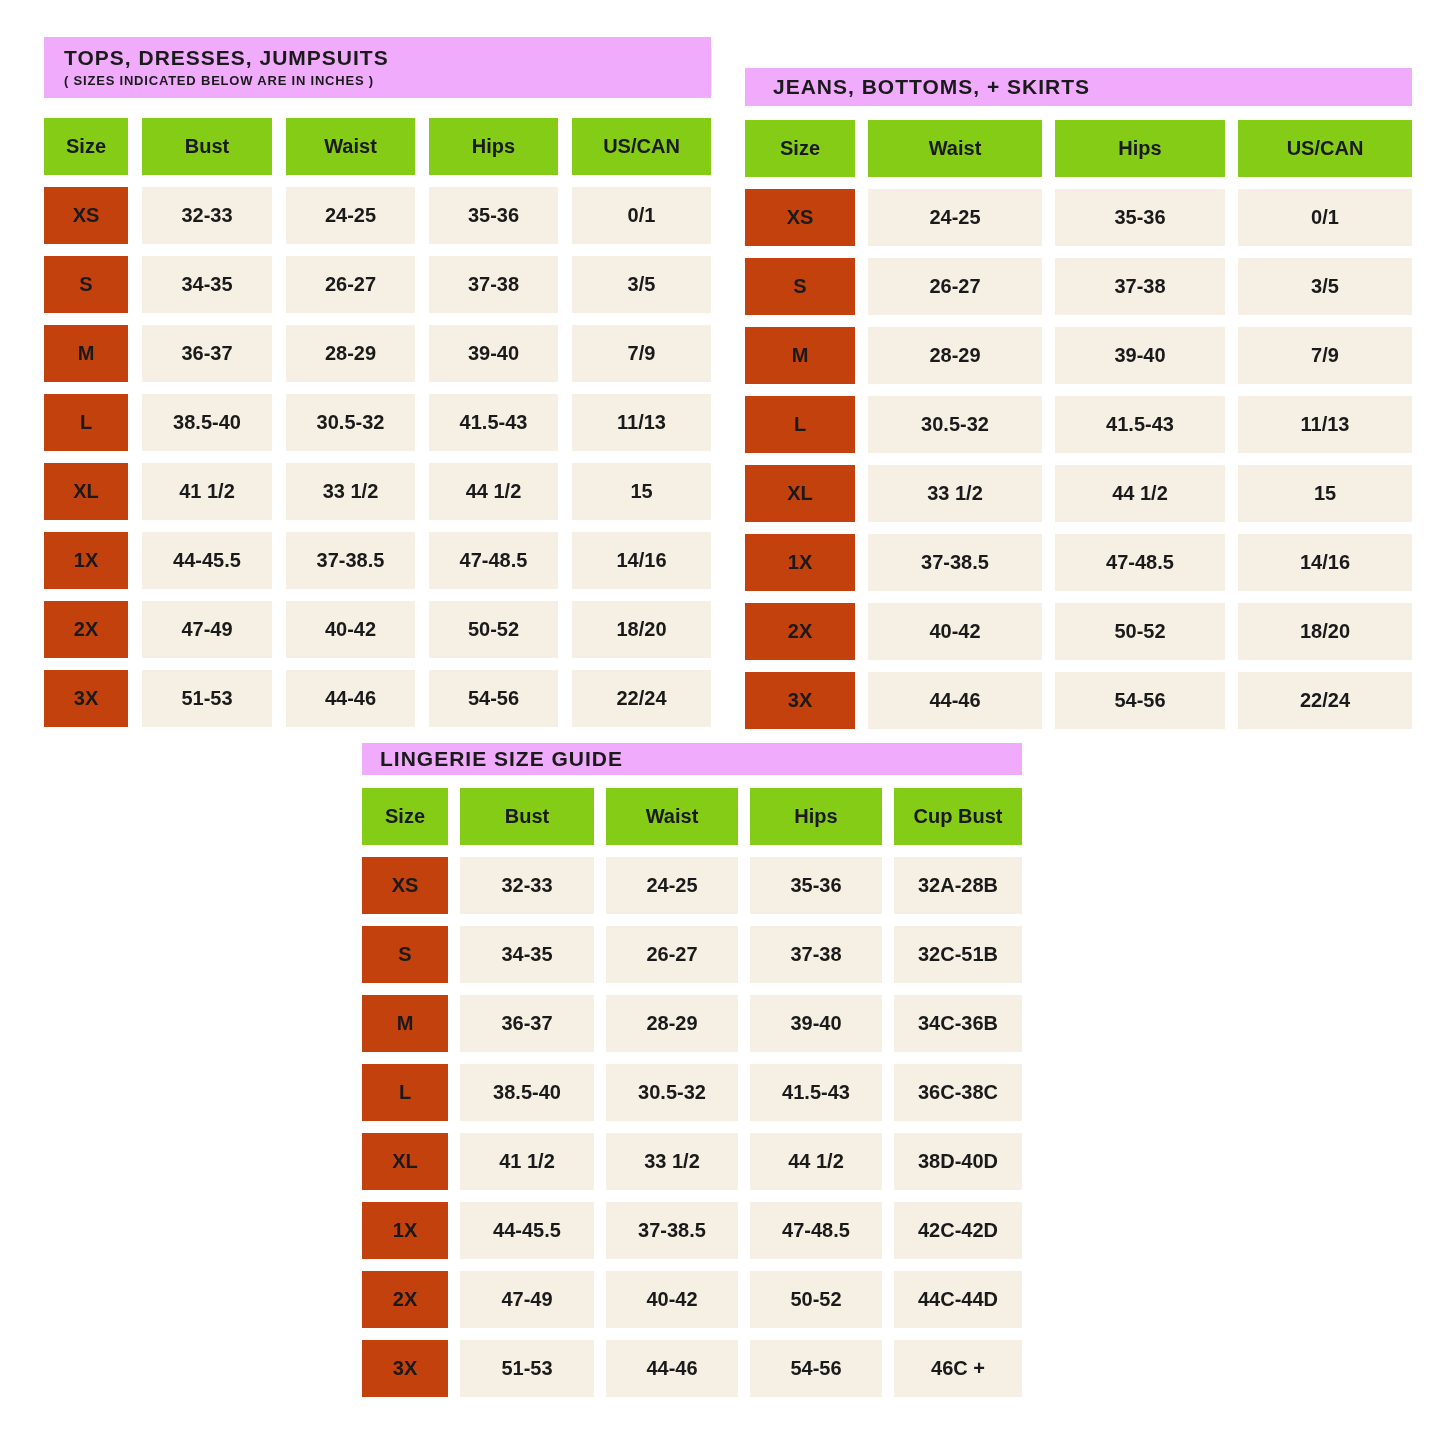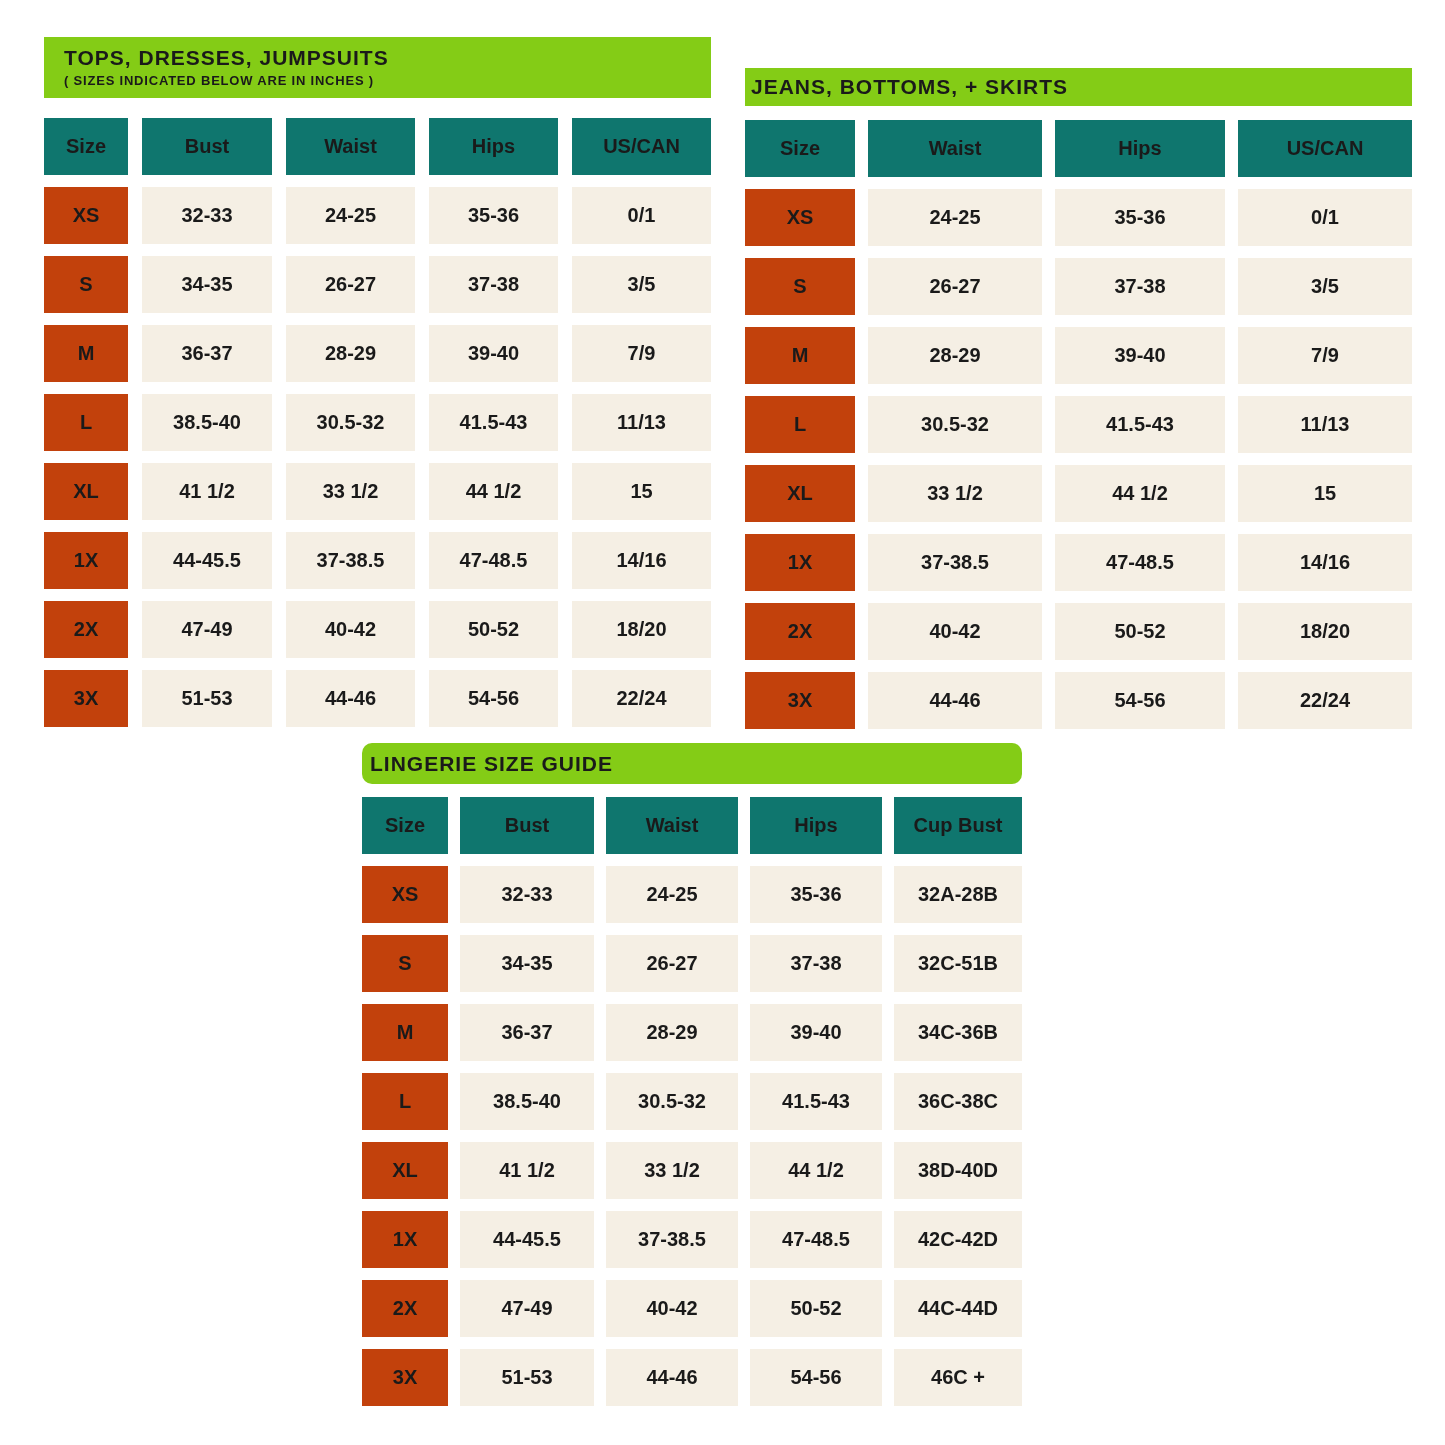--- a/index.html
+++ b/index.html
@@ -13,21 +13,21 @@
     height: 1445px;
     background: #ffffff;
     font-family: "Liberation Sans", sans-serif;
     color: #1a1a1a;
     overflow: hidden;
   }
   .table-block {
     position: absolute;
   }
   .title-bar {
-    background: #84cc16;
+    background: #f0abfc;
     display: flex;
     flex-direction: column;
     justify-content: center;
     box-sizing: border-box;
   }
   .title-bar .title {
     font-weight: bold;
     font-size: 21px;
     letter-spacing: 1px;
     line-height: 26px;
@@ -36,41 +36,41 @@
   .title-bar .subtitle {
     font-weight: bold;
     font-size: 13px;
     letter-spacing: 0.8px;
     line-height: 19px;
     white-space: nowrap;
   }
   .title-bar .subtitle:empty { display: none; }
 
   #tops-title-bar   { height: 61px; padding-left: 20px; }
-  #jeans-title-bar  { height: 38px; padding-left: 6px; }
-  #lingerie-title-bar { height: 41px; padding-left: 8px; border-radius: 10px; }
+  #jeans-title-bar  { height: 38px; padding-left: 28px; }
+  #lingerie-title-bar { height: 32px; padding-left: 18px; }
 
   .grid {
     display: grid;
     row-gap: 12px;
   }
   #tops-grid     { margin-top: 20px; grid-template-columns: 84px 130px 129px 129px 139px; column-gap: 14px; }
   #jeans-grid    { margin-top: 14px; grid-template-columns: 110px 174px 170px 174px;      column-gap: 13px; }
   #lingerie-grid { margin-top: 13px; grid-template-columns: 86px 134px 132px 132px 128px; column-gap: 12px; }
 
   .cell {
     height: 57px;
     display: flex;
     align-items: center;
     justify-content: center;
     font-weight: bold;
     font-size: 20px;
     white-space: nowrap;
   }
-  .cell.head { background: #0f766e; }
+  .cell.head { background: #84cc16; }
   .cell.size { background: #c2410c; }
   .cell.data { background: #f5efe4; }
 </style>
 </head>
 <body>
 
 <div class="page">
 
   <section class="table-block" style="left:44px; top:37px; width:667px;">
     <div class="title-bar" id="tops-title-bar">

